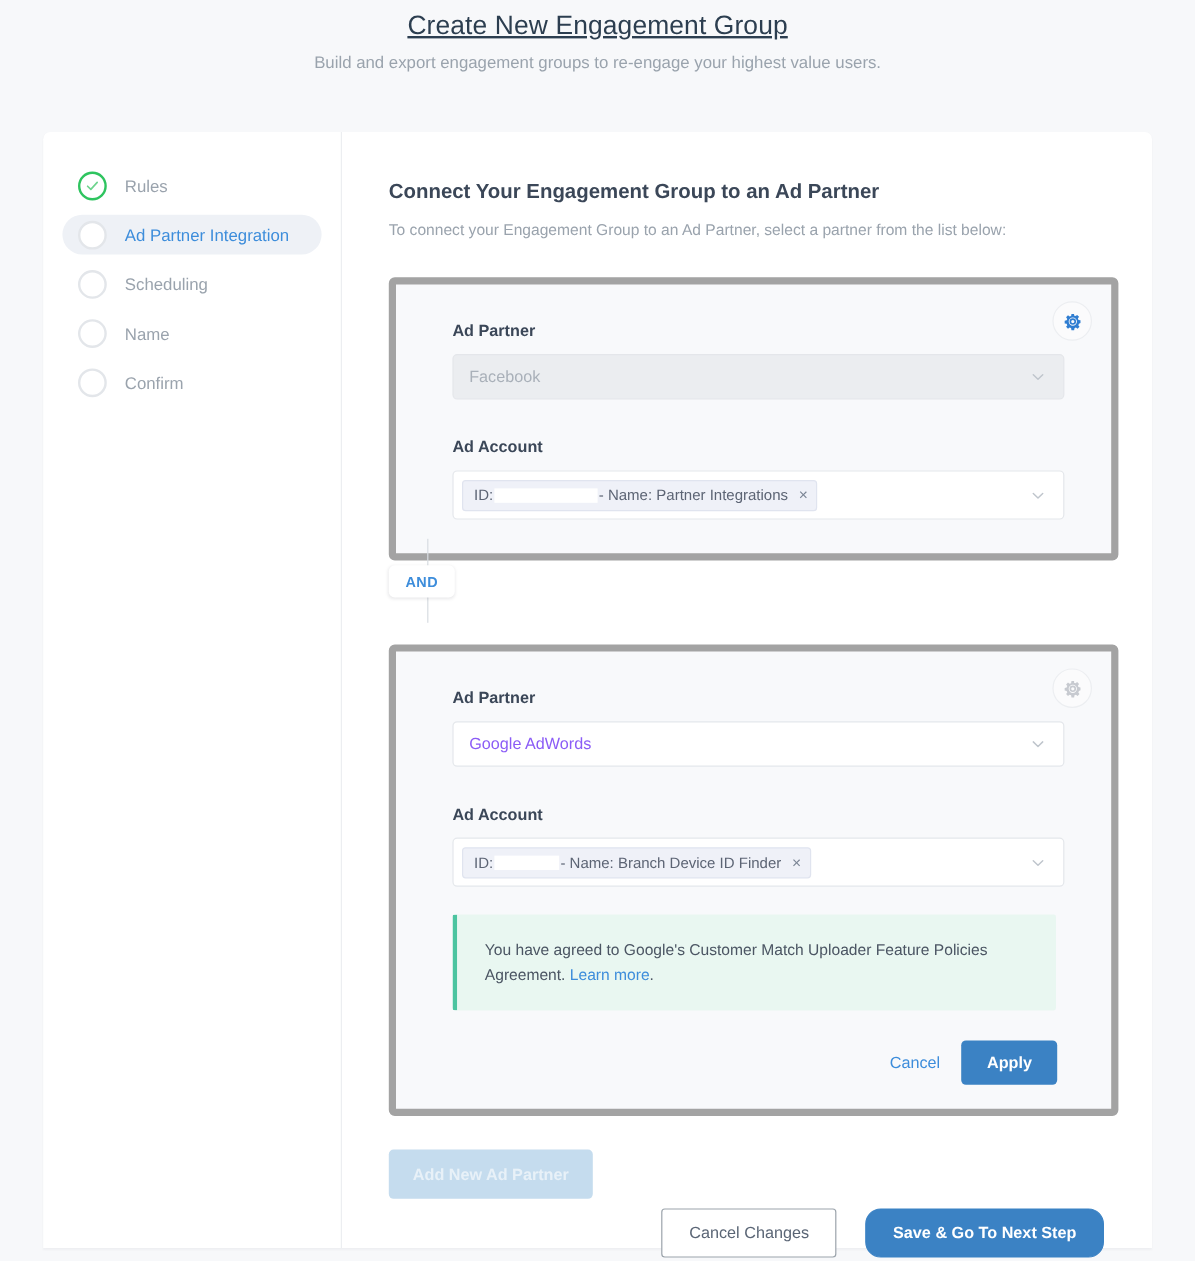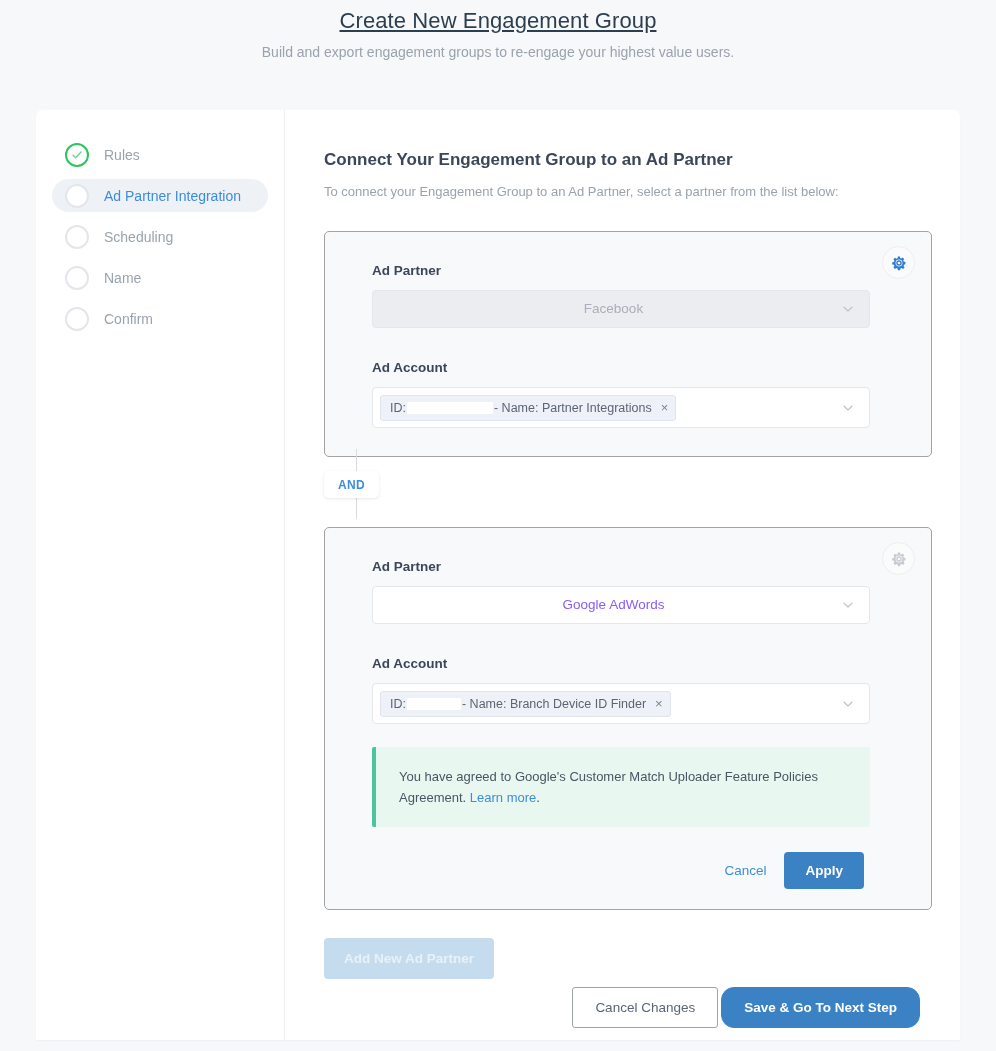--- a/index.html
+++ b/index.html
@@ -91,23 +91,23 @@
     margin-top: 11px;
     line-height: 18px;
   }
 
   
   .cards { margin-top: 30px; position: relative; }
 
   .partner-card {
     position: relative;
     background: #f8f9fb;
-    border: 1px solid #a3a3a3;
+    border: 6px solid #a3a3a3;
     border-radius: 5px;
-    padding: 30px 61px 28px 47px;
+    padding: 30px 39px 28px 47px;
   }
   .partner-card.card-two { margin-top: 70px; padding-bottom: 20px; }
 
   .connector {
     position: absolute;
     left: 32px;
     top: 0;
     width: 1px;
     height: 70px;
     background: #d8dce2;
@@ -141,21 +141,21 @@
   }
 
   .field-label {
     font-size: 13.5px;
     font-weight: 700;
     color: #3b4758;
     line-height: 18px;
   }
   .field-block + .field-block { margin-top: 31px; }
   .field-label + .select-box,
-  .field-label + .token-select { margin-top: 10px; text-align: center; }
+  .field-label + .token-select { margin-top: 10px; }
 
   .select-box {
     height: 38px;
     border: 1px solid #e4e7eb;
     border-radius: 4px;
     background: #ffffff;
     display: flex;
     align-items: center;
     padding: 0 14px 0 13px;
     font-size: 13.5px;
@@ -259,21 +259,21 @@
     border-radius: 4px;
     font-size: 13.5px;
     font-weight: 700;
     padding: 13px 20px;
     cursor: default;
     font-family: inherit;
   }
   .footer-actions {
     display: flex;
     justify-content: flex-end;
-    gap: 3px;
+    gap: 24px;
     margin-top: 8px;
     padding-right: 12px;
   }
   .ghost-btn {
     background: #ffffff;
     border: 1px solid #9ba3ab;
     border-radius: 3px;
     color: #5a6575;
     font-size: 13.5px;
     font-weight: 400;

